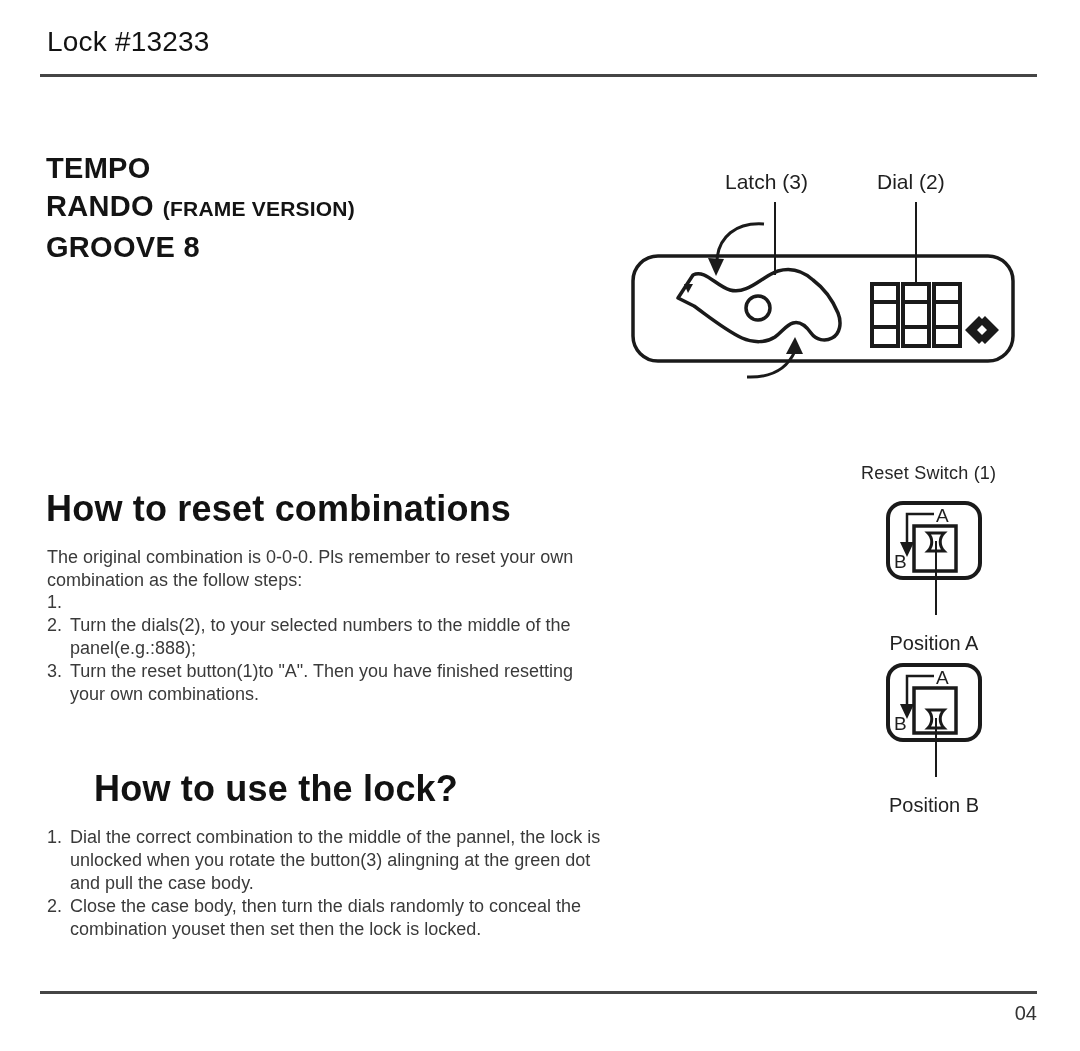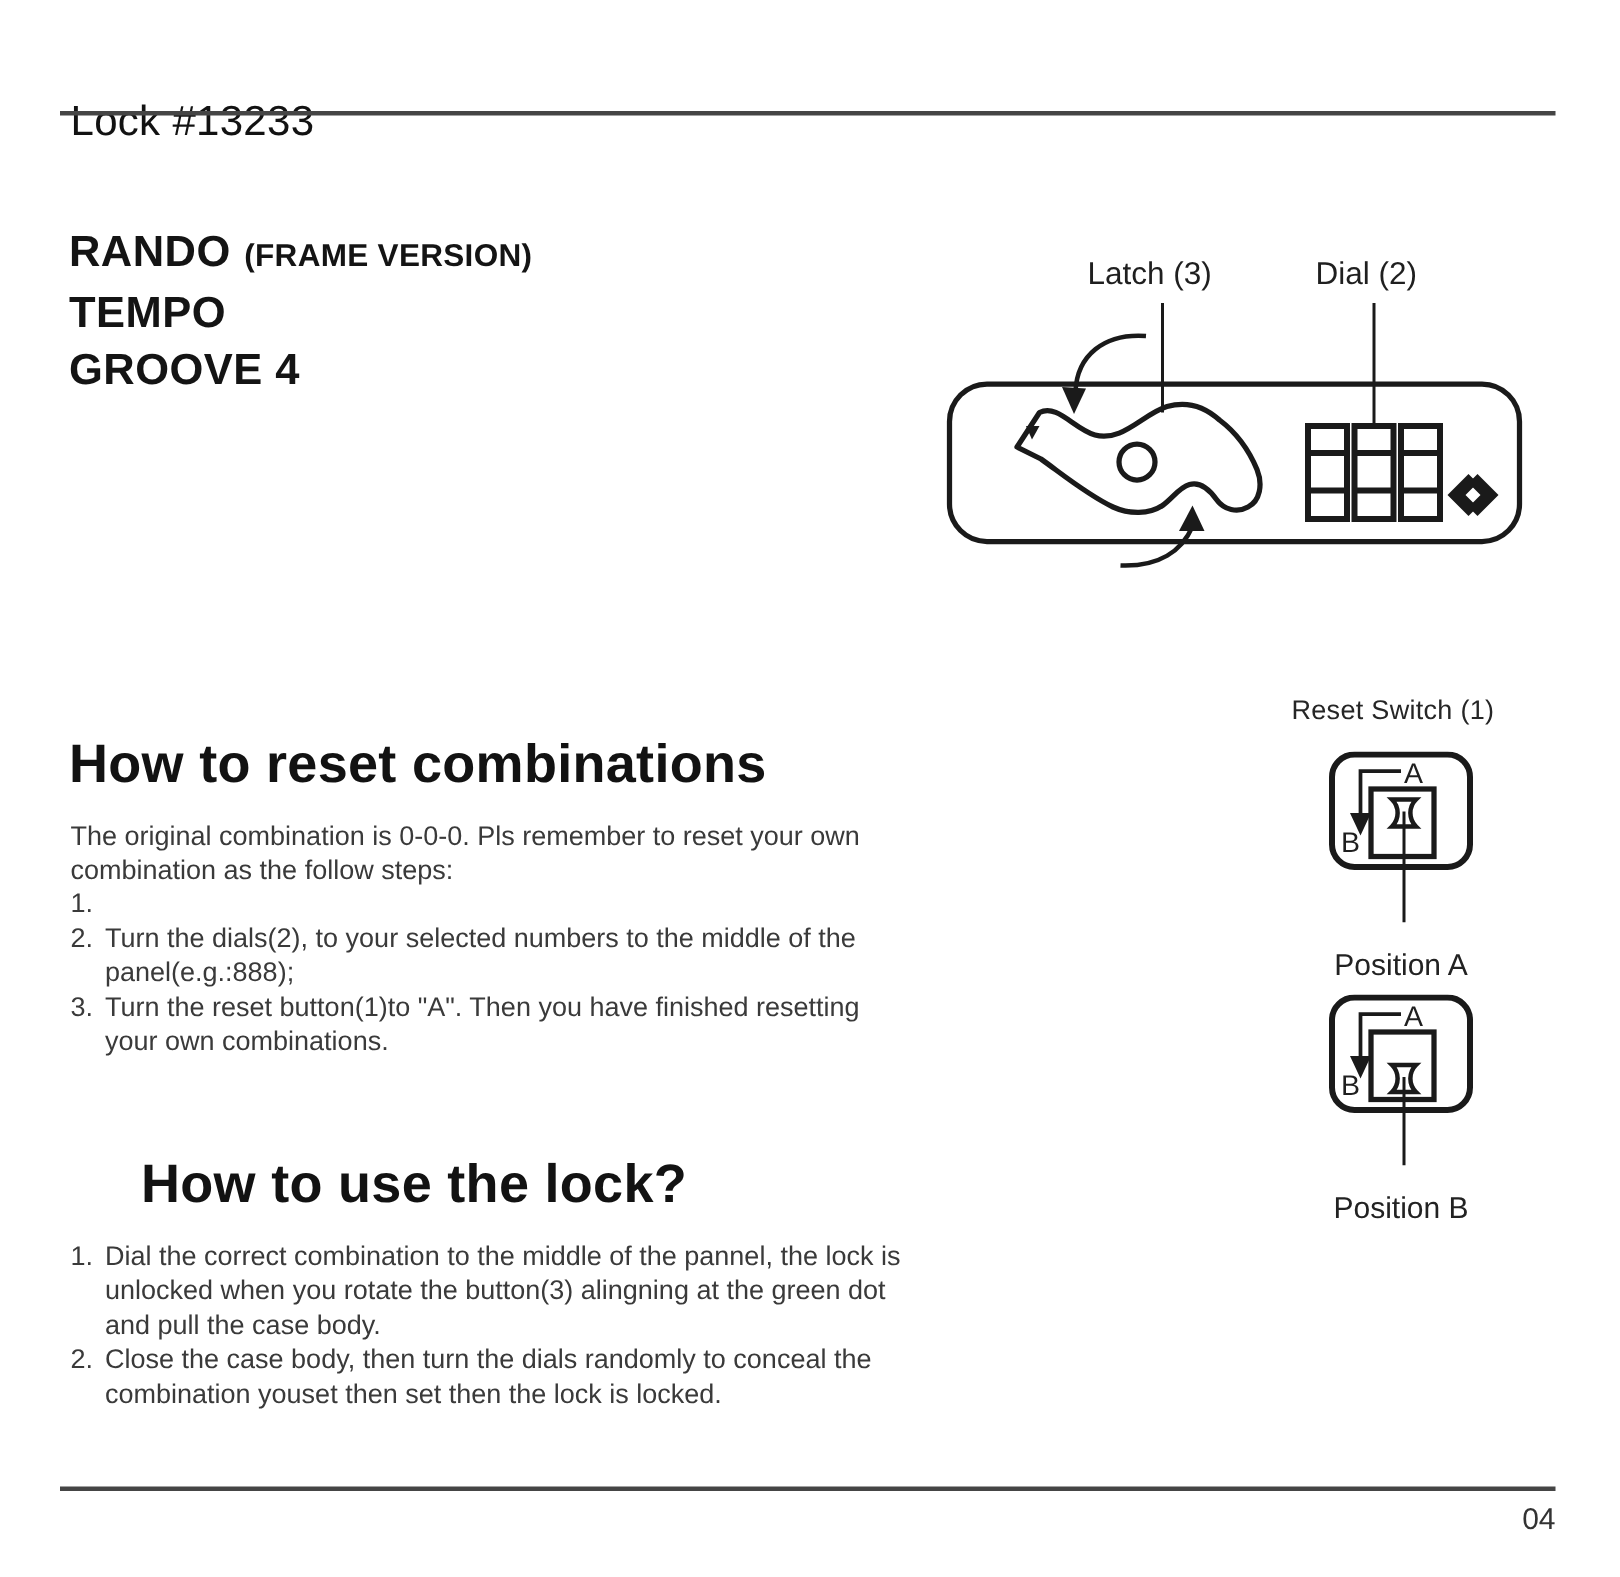--- a/index.html
+++ b/index.html
@@ -14,21 +14,20 @@
     overflow: hidden;
   }
   .abs { position: absolute; }
 
   .header-title {
     left: 47px; top: 26px;
     font-size: 28px;
     font-weight: 400;
     color: #121212;
     letter-spacing: 0.2px;
-    margin-top: 39px;
   }
   .rule {
     left: 40px; width: 997px; height: 3px;
     background: #454545;
   }
   .rule-top { top: 74px; }
   .rule-bottom { top: 991px; }
 
   .product {
     left: 46px; top: 149px;
@@ -105,25 +104,25 @@
 </style>
 </head>
 <body>
 
 <div id="page">
 
   <div class="abs header-title">Lock #13233</div>
   <div class="abs rule rule-top"></div>
 
   <div class="abs product">
+    <div>TEMPO</div>
     <div>
       <span>RANDO</span><span class="variant">(FRAME VERSION)</span>
     </div>
-    <div>TEMPO</div>
-    <div>GROOVE 4</div>
+    <div>GROOVE 8</div>
   </div>
 
   <svg class="abs lock-svg" width="420" height="230" viewBox="0 0 420 230">
     <text x="105" y="31" font-size="21">Latch (3)</text>
     <text x="257" y="31" font-size="21">Dial (2)</text>
 
     <line x1="155" y1="44" x2="155" y2="117" stroke="#1a1a1a" stroke-width="2"></line>
     <line x1="296" y1="44" x2="296" y2="127" stroke="#1a1a1a" stroke-width="2"></line>
 
     <rect x="13" y="98" width="380" height="105" rx="25" fill="none" stroke="#1a1a1a" stroke-width="3.5"></rect>

